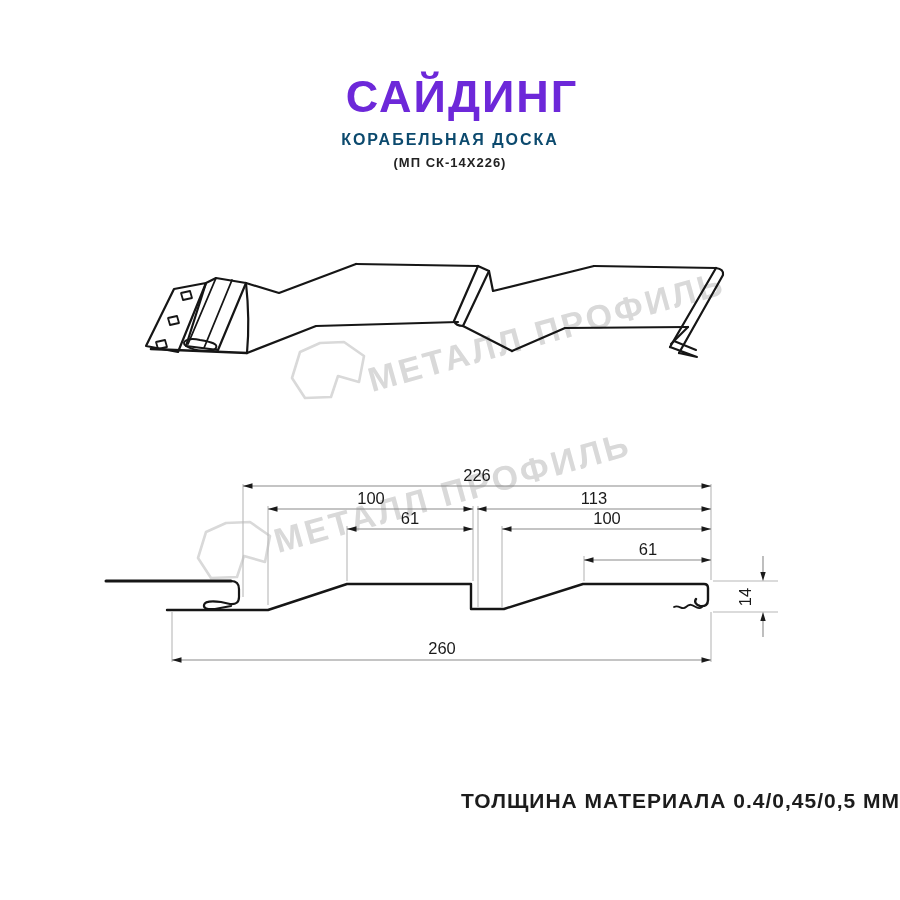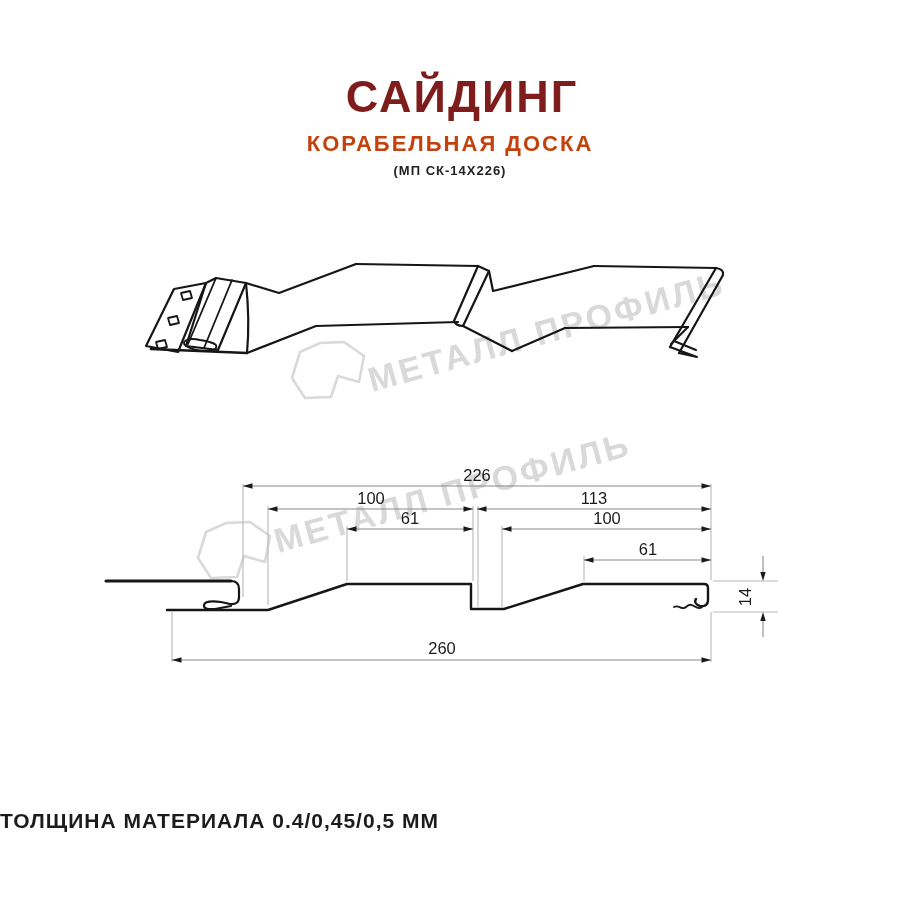--- a/index.html
+++ b/index.html
@@ -1,22 +1,22 @@
 <!DOCTYPE html>
 <html><head>
 <meta charset="utf-8">
 <style>
   html,body{margin:0;padding:0;background:#fff;}
   .page{position:relative;width:900px;height:900px;background:#ffffff;overflow:hidden;
         font-family:"Liberation Sans",sans-serif;color:#1c1c1c;}
   .header{position:absolute;top:72px;left:0;width:900px;text-align:center;}
-  .title{font-size:45px;font-weight:bold;letter-spacing:2px;color:#7f1d1d;line-height:1.1;padding-left:24px;}
-  .subtitle{margin-top:9px;font-size:22px;font-weight:bold;letter-spacing:2px;color:#c2410c;}
+  .title{font-size:45px;font-weight:bold;letter-spacing:2px;color:#6d28d9;line-height:1.1;padding-left:24px;}
+  .subtitle{margin-top:9px;font-size:16px;font-weight:bold;letter-spacing:2px;color:#0c4a6e;}
   .model{margin-top:6px;font-size:13px;font-weight:bold;letter-spacing:1px;color:#222;}
-  .footer{position:absolute;top:809px;left:0;width:900px;text-align:left;
+  .footer{position:absolute;top:789px;left:0;width:900px;text-align:right;
           font-size:21px;font-weight:bold;letter-spacing:1px;color:#1c1c1c;}
   svg{position:absolute;left:0;top:0;}
   .wm-text{font-family:"Liberation Sans",sans-serif;font-weight:bold;font-size:34px;
            letter-spacing:3px;fill:#d9d9d9;}
   .dim-label{font-family:"Liberation Sans",sans-serif;font-size:16.5px;fill:#1a1a1a;}
 </style>
 </head>
 <body>
 
 <div class="page">

